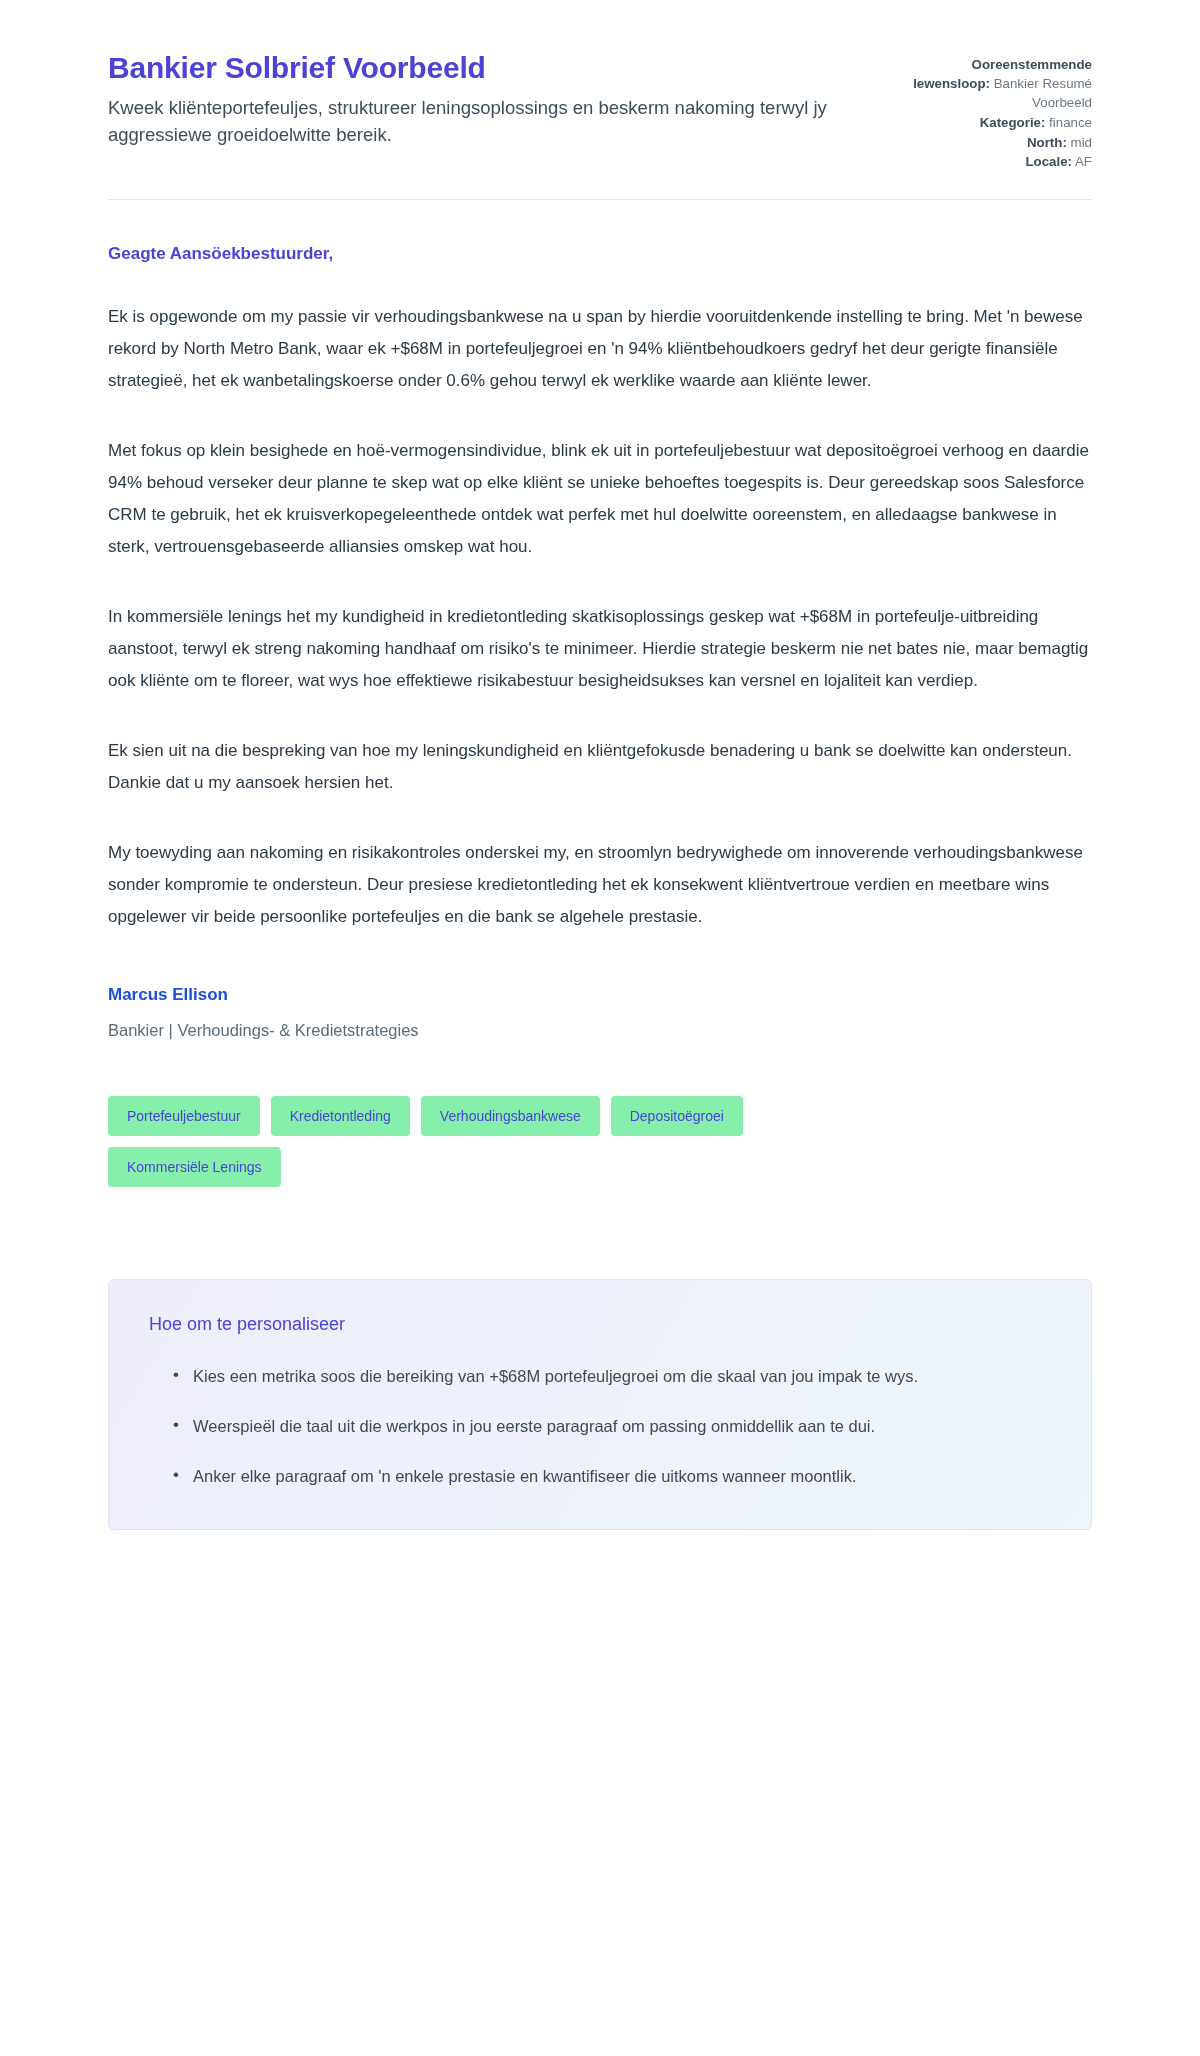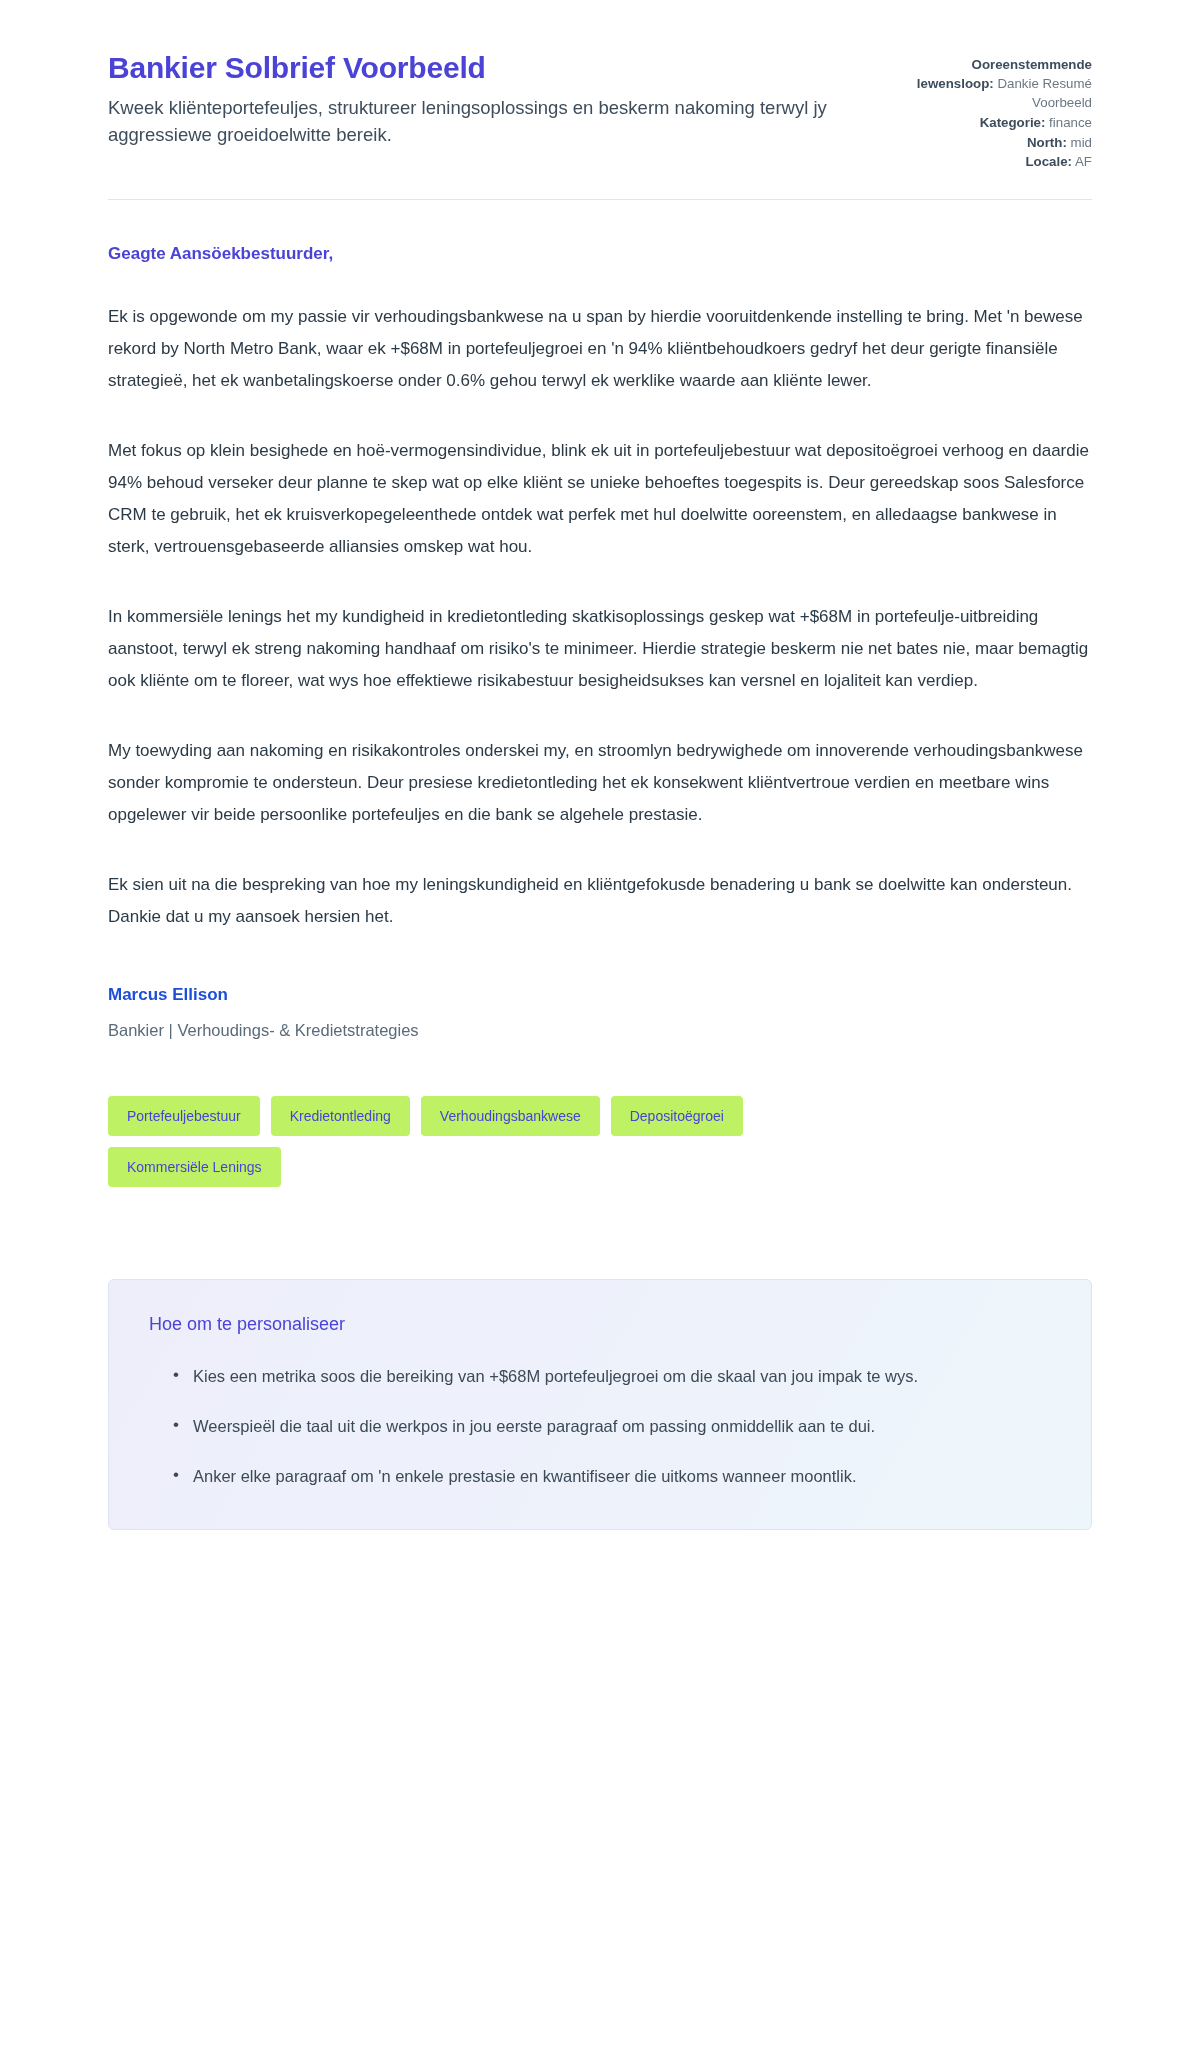--- a/index.html
+++ b/index.html
@@ -111,21 +111,21 @@
 
   
   .tags {
     display: flex;
     flex-wrap: wrap;
     gap: 11px;
     margin-top: 56px;
     max-width: 800px;
   }
   .tag {
-    background: #bef264;
+    background: #86efac;
     color: #4b43d6;
     font-size: 14px;
     padding: 12px 19px;
     border-radius: 4px;
     white-space: nowrap;
   }
 
   
   .callout {
     margin-top: 92px;
@@ -172,21 +172,21 @@
 <div class="page">
 
   <div class="doc-header">
     <div class="header-left">
       <h1 class="doc-title">Bankier Solbrief Voorbeeld</h1>
       <p class="doc-subtitle">Kweek kliënteportefeuljes, struktureer leningsoplossings en beskerm nakoming terwyl jy aggressiewe groeidoelwitte bereik.</p>
     </div>
     <div class="header-meta">
       <div class="meta-row">
         <span class="meta-label">Ooreenstemmende lewensloop:</span>
-        <span class="meta-value">Dankie Resumé Voorbeeld</span>
+        <span class="meta-value">Bankier Resumé Voorbeeld</span>
       </div>
       <div class="meta-row">
         <span class="meta-label">Kategorie:</span>
         <span class="meta-value">finance</span>
       </div>
       <div class="meta-row">
         <span class="meta-label">North:</span>
         <span class="meta-value">mid</span>
       </div>
       <div class="meta-row">
@@ -196,22 +196,22 @@
     </div>
   </div>
 
   <hr class="divider">
 
   <div class="letter">
     <p class="salutation">Geagte Aansöekbestuurder,</p>
     <p class="body-par">Ek is opgewonde om my passie vir verhoudingsbankwese na u span by hierdie vooruitdenkende instelling te bring. Met 'n bewese rekord by North Metro Bank, waar ek +$68M in portefeuljegroei en 'n 94% kliëntbehoudkoers gedryf het deur gerigte finansiële strategieë, het ek wanbetalingskoerse onder 0.6% gehou terwyl ek werklike waarde aan kliënte lewer.</p>
     <p class="body-par">Met fokus op klein besighede en hoë-vermogensindividue, blink ek uit in portefeuljebestuur wat depositoëgroei verhoog en daardie 94% behoud verseker deur planne te skep wat op elke kliënt se unieke behoeftes toegespits is. Deur gereedskap soos Salesforce CRM te gebruik, het ek kruisverkopegeleenthede ontdek wat perfek met hul doelwitte ooreenstem, en alledaagse bankwese in sterk, vertrouensgebaseerde alliansies omskep wat hou.</p>
     <p class="body-par">In kommersiële lenings het my kundigheid in kredietontleding skatkisoplossings geskep wat +$68M in portefeulje-uitbreiding aanstoot, terwyl ek streng nakoming handhaaf om risiko's te minimeer. Hierdie strategie beskerm nie net bates nie, maar bemagtig ook kliënte om te floreer, wat wys hoe effektiewe risikabestuur besigheidsukses kan versnel en lojaliteit kan verdiep.</p>
+    <p class="body-par">Ek sien uit na die bespreking van hoe my leningskundigheid en kliëntgefokusde benadering u bank se doelwitte kan ondersteun. Dankie dat u my aansoek hersien het.</p>
     <p class="body-par">My toewyding aan nakoming en risikakontroles onderskei my, en stroomlyn bedrywighede om innoverende verhoudingsbankwese sonder kompromie te ondersteun. Deur presiese kredietontleding het ek konsekwent kliëntvertroue verdien en meetbare wins opgelewer vir beide persoonlike portefeuljes en die bank se algehele prestasie.</p>
-    <p class="body-par">Ek sien uit na die bespreking van hoe my leningskundigheid en kliëntgefokusde benadering u bank se doelwitte kan ondersteun. Dankie dat u my aansoek hersien het.</p>
 
     <div class="signature">
       <p class="sign-name">Marcus Ellison</p>
       <p class="sign-role">Bankier | Verhoudings- &amp; Kredietstrategies</p>
     </div>
   </div>
 
   <div class="tags">
     <span class="tag">Portefeuljebestuur</span>
     <span class="tag">Kredietontleding</span>

